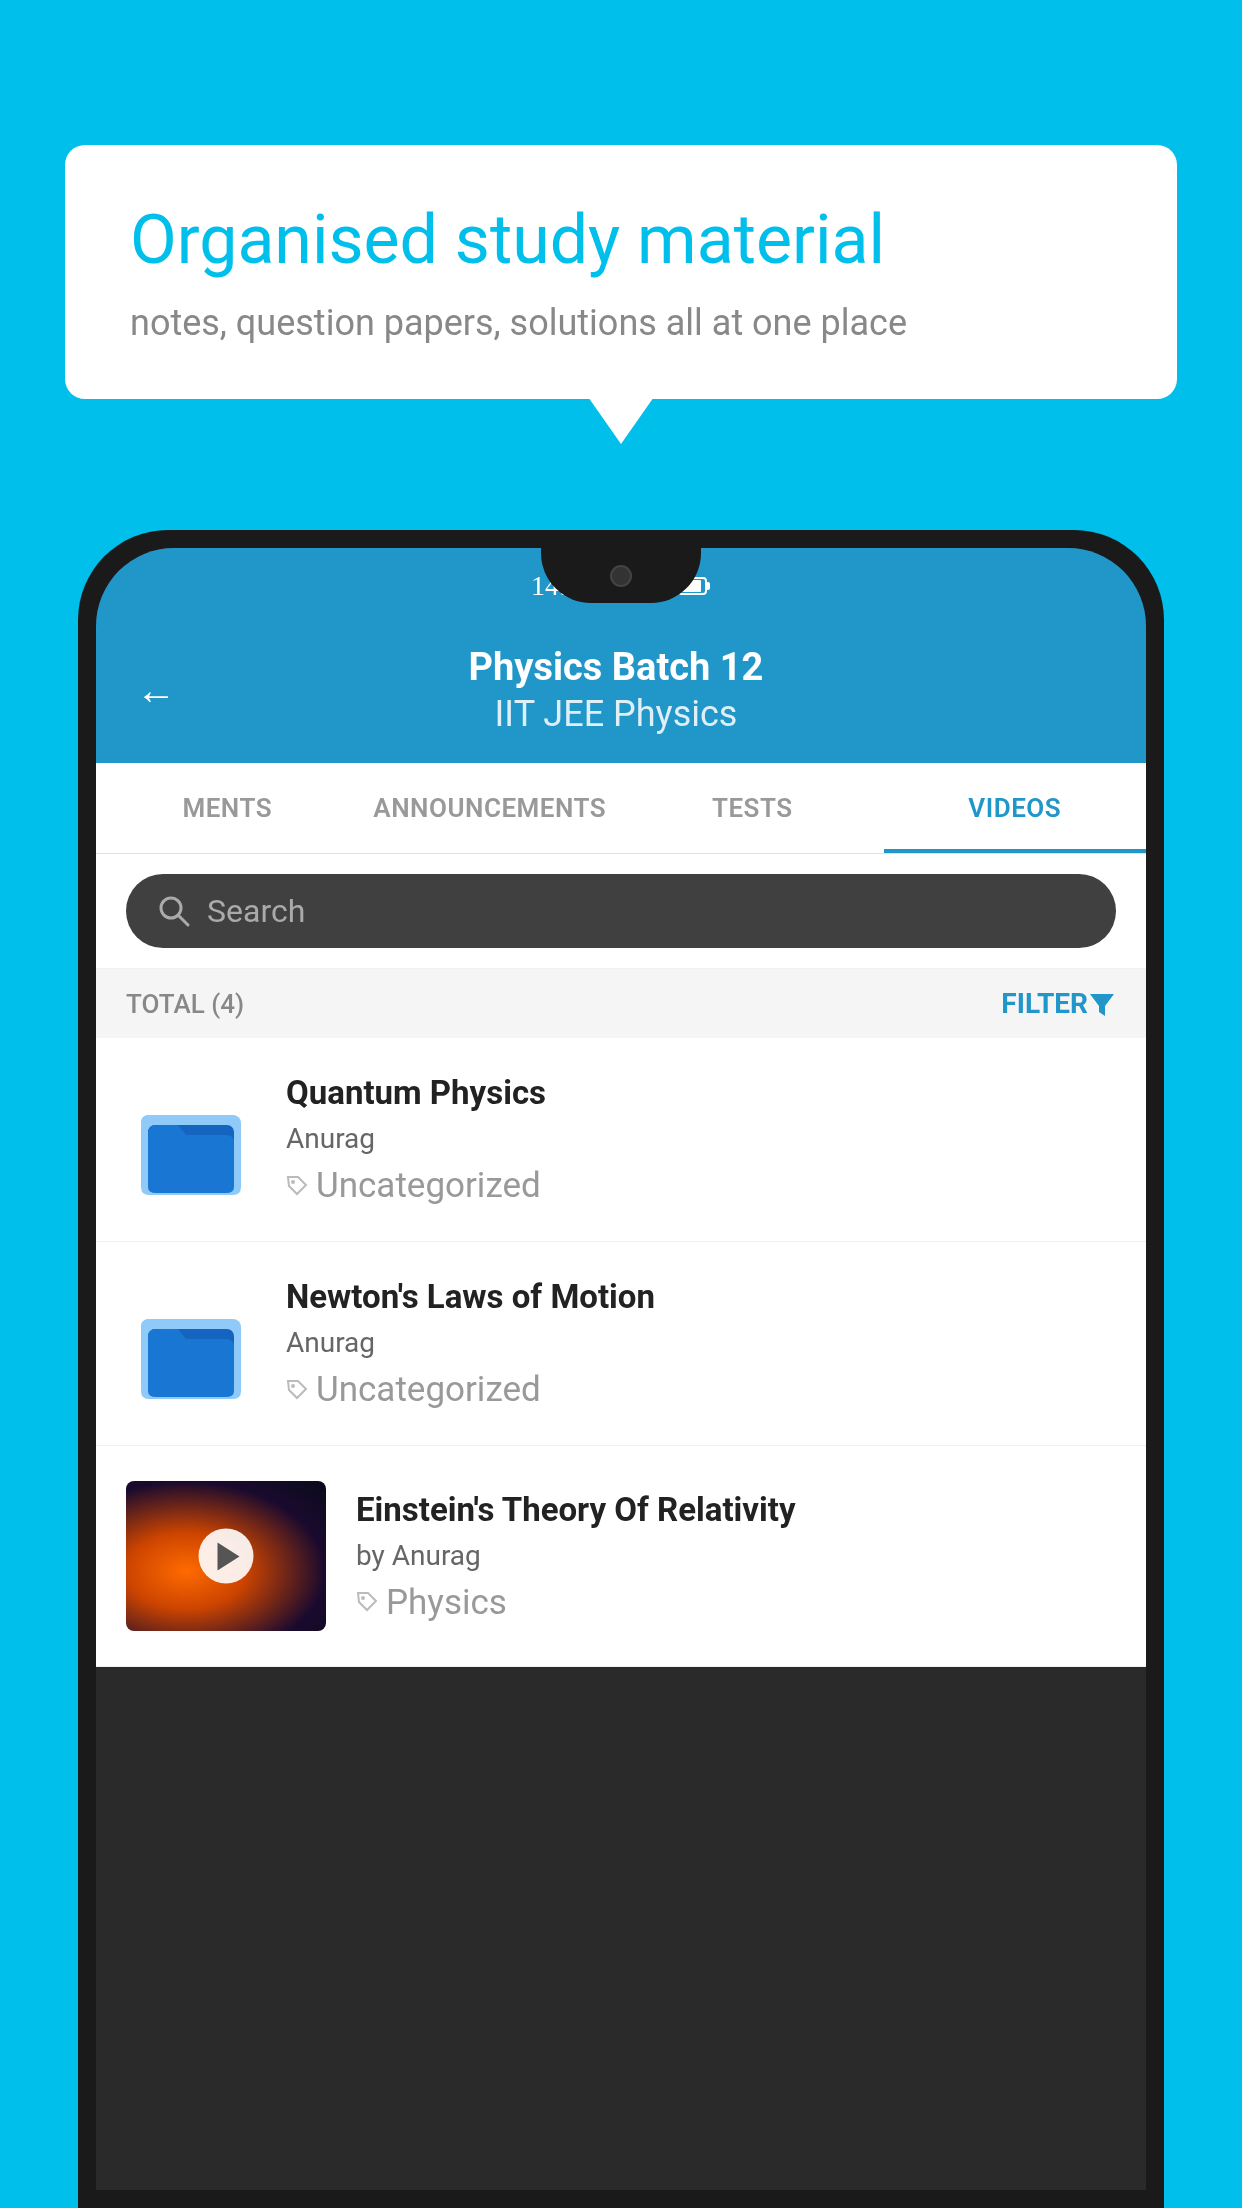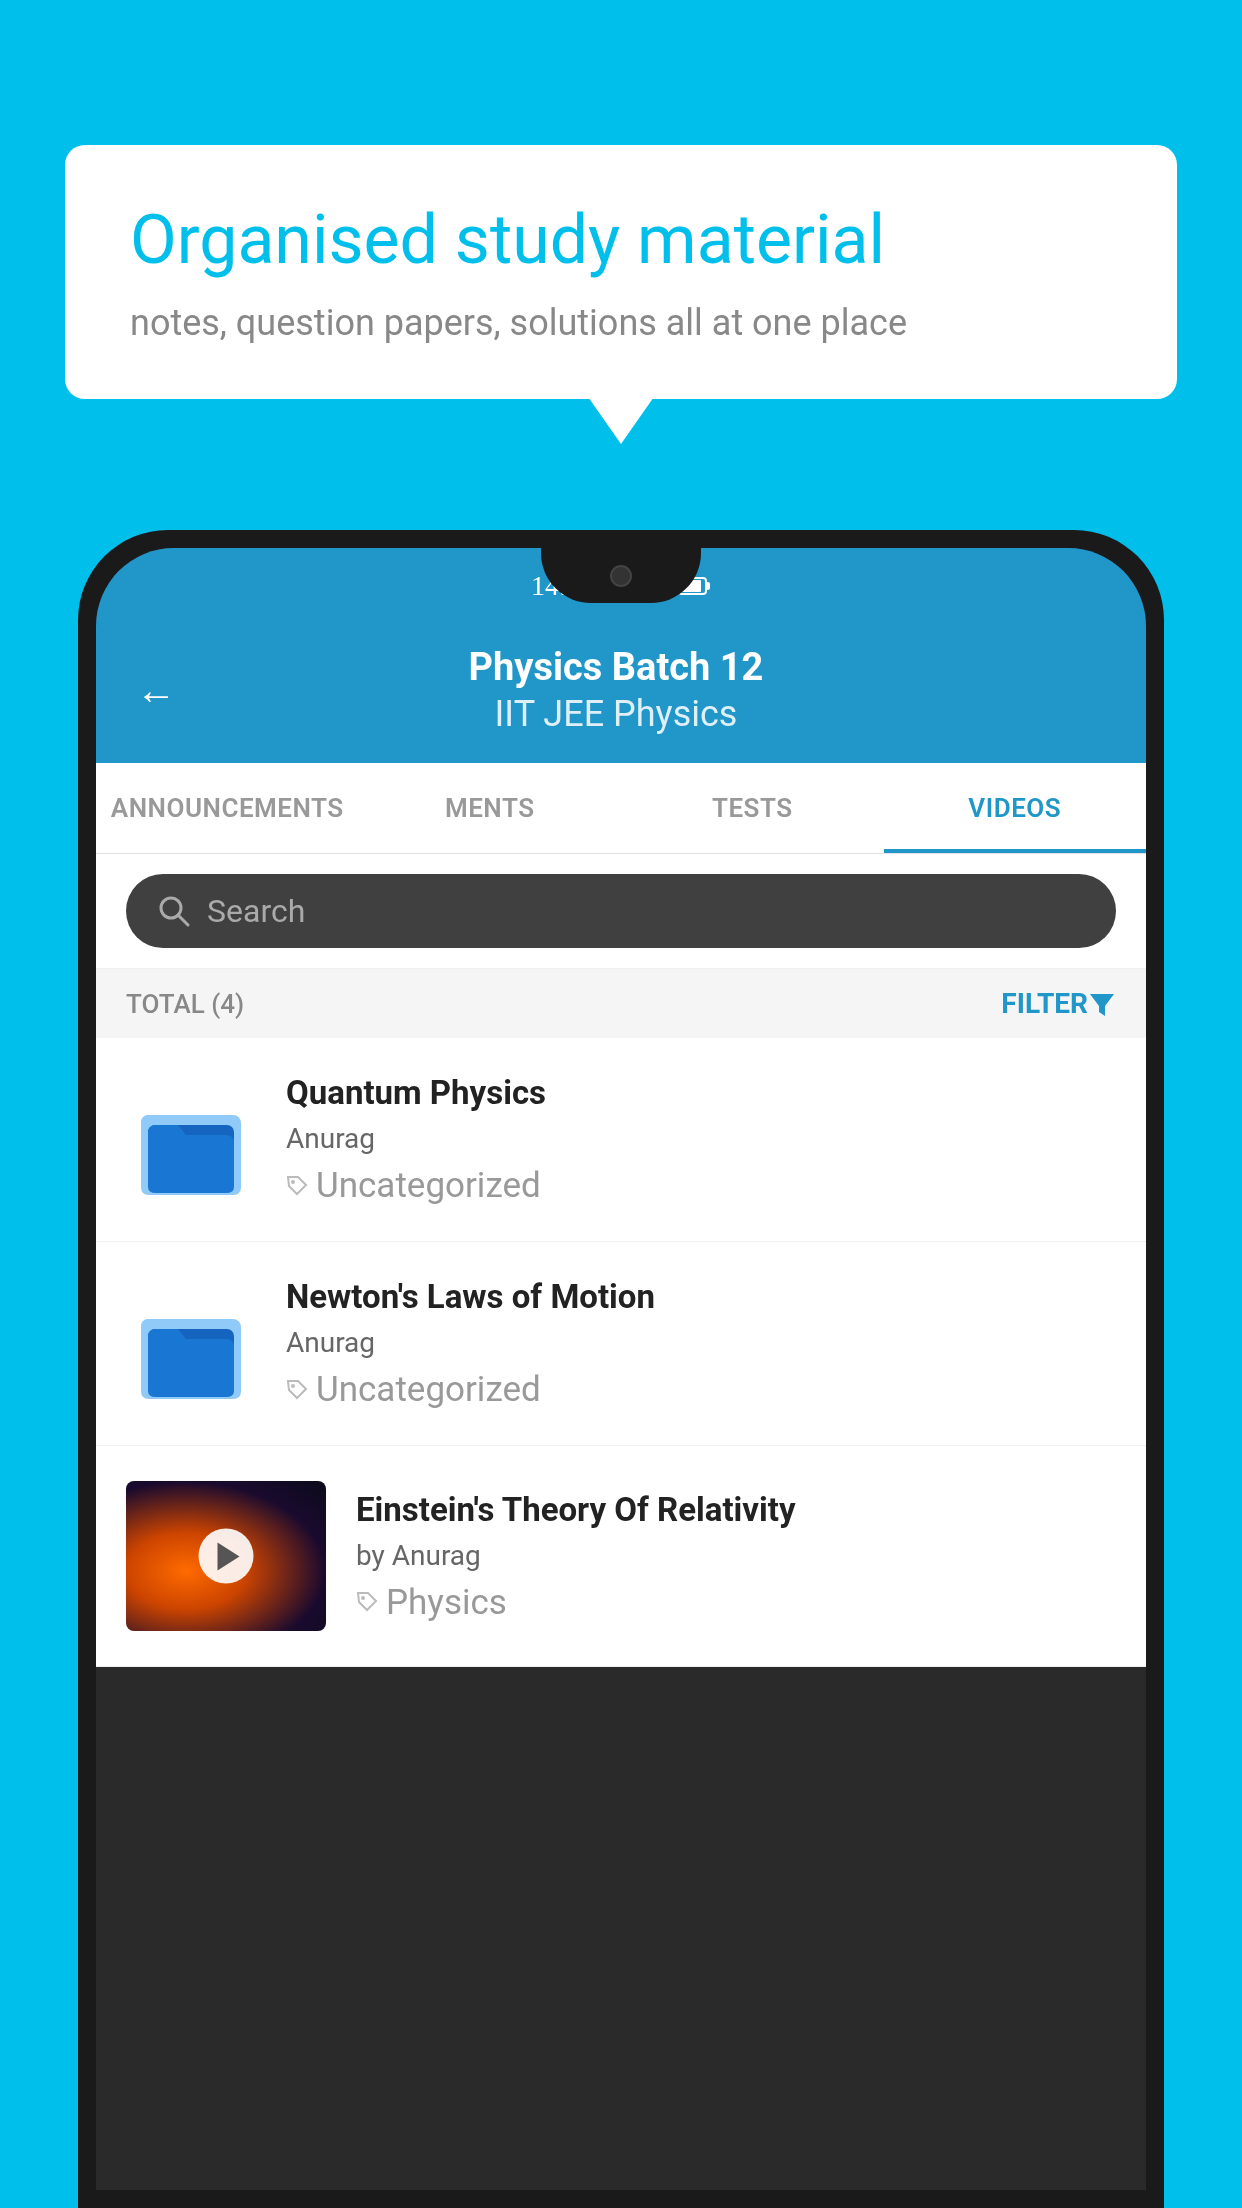--- a/index.html
+++ b/index.html
@@ -380,24 +380,24 @@
         <div class="back-arrow">←</div>
         <div class="header-title-area">
           <div class="header-title">Physics Batch 12</div>
           <div class="header-subtitle">IIT JEE   Physics</div>
         </div>
         <div style="width:50px"></div>
       </div>
 
       <div class="tabs">
         <div class="tab">
+          <span>MENTS</span>
+        </div>
+        <div class="tab">
           <span>ANNOUNCEMENTS</span>
-        </div>
-        <div class="tab">
-          <span>MENTS</span>
         </div>
         <div class="tab">
           <span>TESTS</span>
         </div>
         <div class="tab active">
           <span>VIDEOS</span>
         </div>
       </div>
 
       <div class="search-container">

